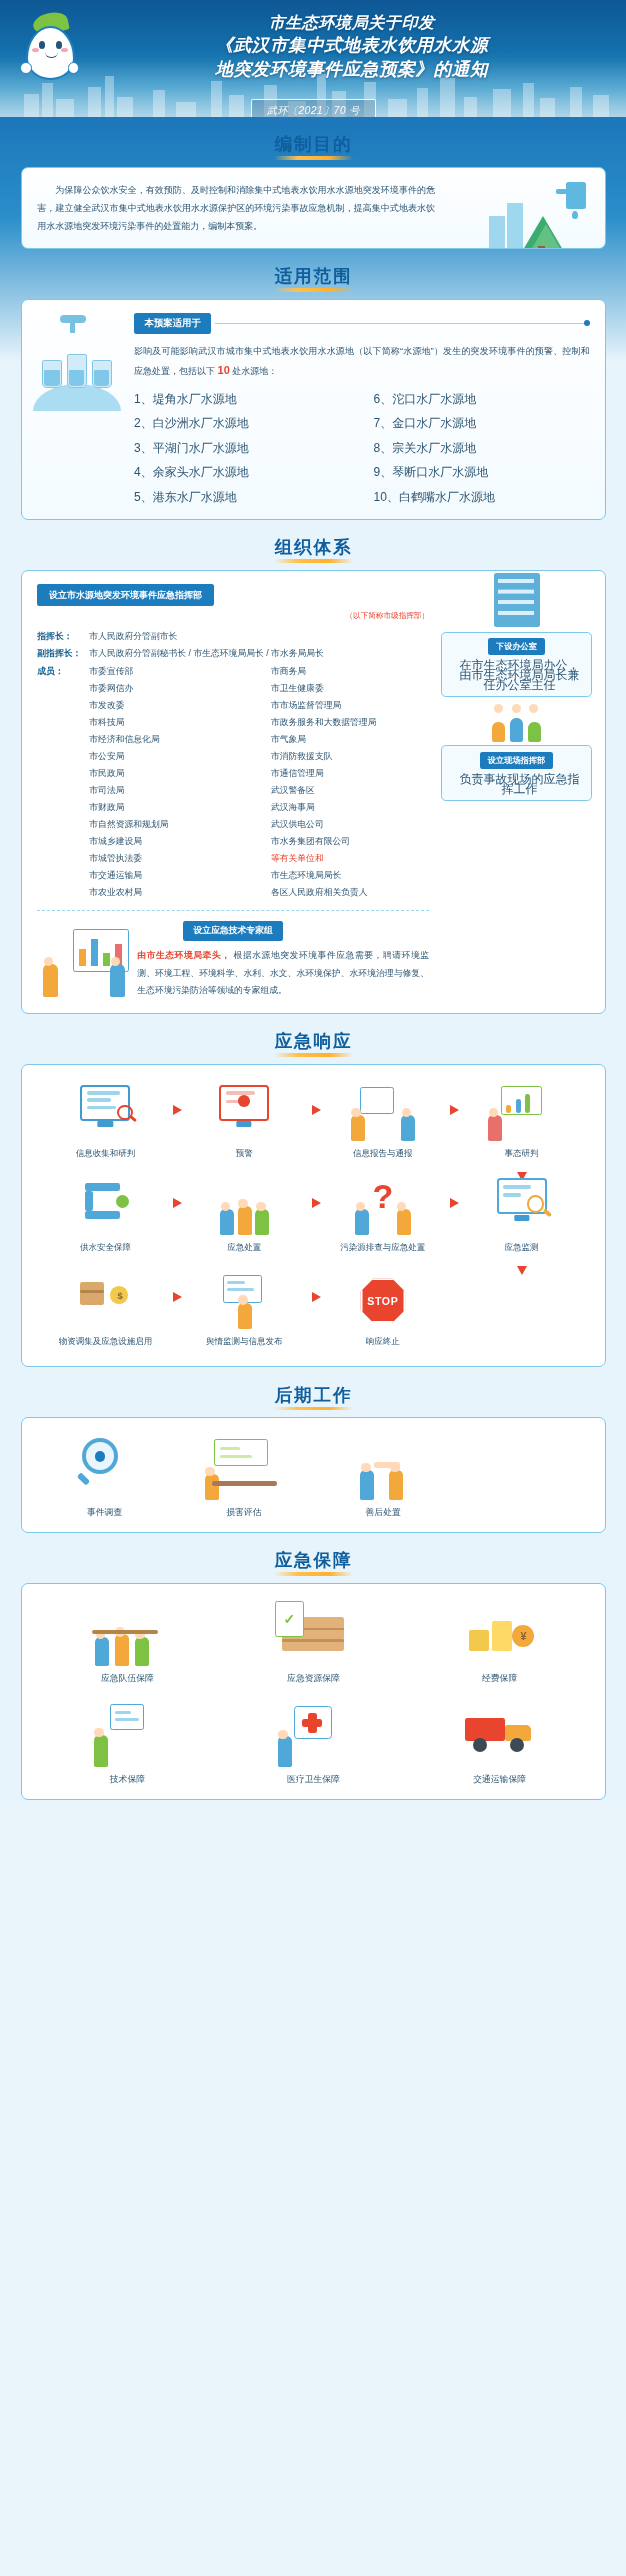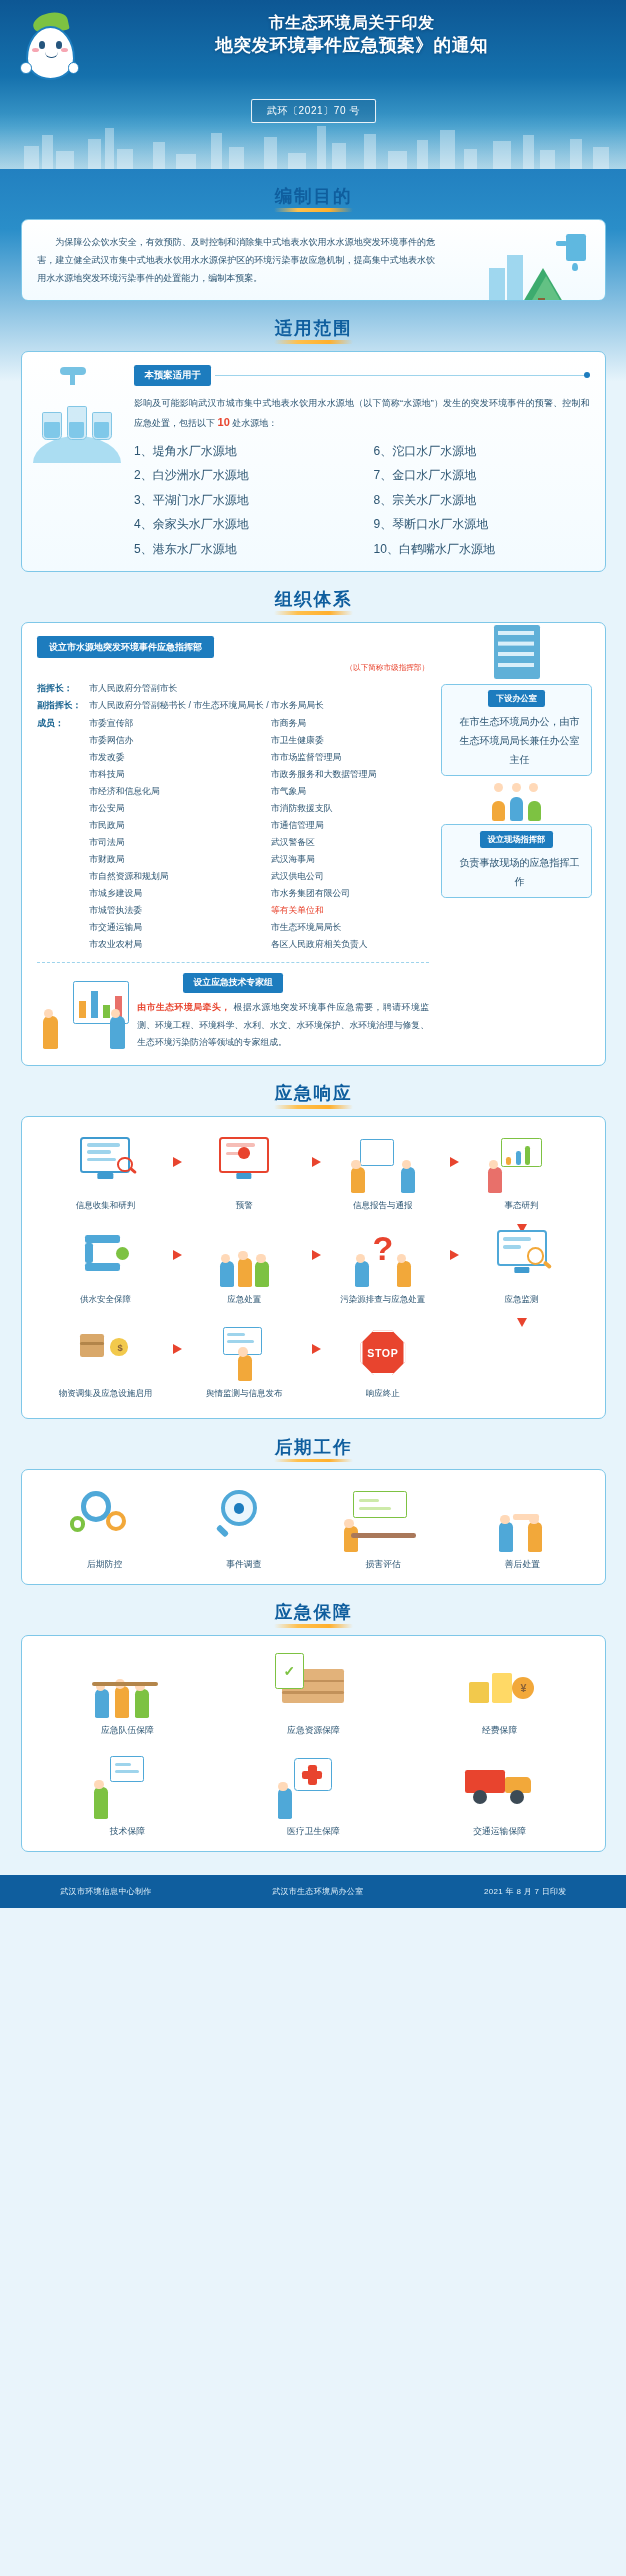--- a/index.html
+++ b/index.html
@@ -7,23 +7,24 @@
     width: 627px;
     font-family: "Liberation Sans", sans-serif;
     background: #e9f4fb;
     color: #1b3a5c;
   }
   .page { width: 627px; position: relative; background: linear-gradient(180deg,#0e5b9c 0%, #1b74b8 6%, #2a8ec9 12%, #e7f4fb 20%, #e7f4fb 100%); }
 
   
   .header {
     position: relative;
-    height: 169px;
+    height: 117px;
     background: linear-gradient(180deg,#0d5794 0%, #1571ad 45%, #3f9ccb 75%, #8fc6e0 100%);
     overflow: hidden;
+    font-style: italic;
   }
   .header-skyline {
     position: absolute; left: 0; bottom: 0; width: 100%; height: 56px;
     background: linear-gradient(180deg, rgba(255,255,255,0) 0%, rgba(255,255,255,.28) 100%);
   }
   .sky-bar { position:absolute; bottom:0; background: rgba(255,255,255,.35); }
   .mascot {
     position: absolute; left: 17.6px; top: 13px; width: 66px; height: 69px;
   }
   .mascot .leaf { position:absolute; left:15.3px; top:0; width:35px; height:20px; background:#7dc242; border-radius: 60% 60% 10% 60%; transform: rotate(-12deg);}
@@ -143,21 +144,21 @@
   .org-val { flex:1; }
   .members { display:grid; grid-template-columns: 1fr 1fr; column-gap:23.5px; row-gap:0;
     font-size:8.8px; line-height:17px; color:#2c5572; }
   .members .red { color:#e8442e; }
   .org-right { position:absolute; right:13px; top:2px; width:151px; }
   .org-box {
     border:1.2px solid #7ec7e8; border-radius:4.7px; background:#f4fbff;
     padding:5.9px 7px; margin-bottom:7px; text-align:center;
   }
   .org-box .bt { display:inline-block; background:#1d7cbe; color:#fff; font-size:8.2px; font-weight:bold; padding:2.9px 8.2px; border-radius:2.3px; margin-bottom:4.7px;}
-  .org-box .btext { font-size:10px; line-height:19px; color:#2c5572;margin-left:6px; }
+  .org-box .btext { font-size:12px; line-height:10px; color:#2c5572;margin-left:6px; }
   .bld { width:46px; height:54px; margin: 0 auto 4.7px; background:#5fb0d8; border-radius:2.3px; position:relative;}
   .bld::before{content:"";position:absolute;left:4.7px;top:5.9px;width:36px;height:4.7px;background:#d9effa;box-shadow:0 10.6px 0 #d9effa,0 21px 0 #d9effa,0 32px 0 #d9effa;}
   .ppl { width:54px;height:38px;margin:0 auto 3.5px; position:relative;}
   .ppl i{position:absolute;bottom:0;width:13px;height:20px;border-radius:5.9px 5.9px 2.3px 2.3px;}
   .ppl i:nth-child(1){left:2.3px;background:#f2a83a;}
   .ppl i:nth-child(2){left:20px;background:#4fa8d8;height:23.5px;}
   .ppl i:nth-child(3){left:38px;background:#7dc242;}
   .ppl u{position:absolute;top:0;width:9.4px;height:9.4px;border-radius:50%;background:#ffd9b8;}
   .ppl u:nth-of-type(1){left:4.1px;} .ppl u:nth-of-type(2){left:22px;} .ppl u:nth-of-type(3){left:39px;}
 
@@ -258,20 +259,21 @@
         <div class="eye r"></div>
       <div class="cheek l"></div>
         <div class="cheek r"></div>
       <div class="mouth"></div>
       <div class="hand l"></div>
         <div class="hand r"></div>
     </div>
 
     <div class="title-block">
       <div class="title-line">市生态环境局关于印发</div>
+      <div class="title-line big">《武汉市集中式地表水饮用水水源</div>
       <div class="title-line big">地突发环境事件应急预案》的通知</div>
     </div>
 
     <div class="doc-no">武环〔2021〕70 号</div>
   </div>
 
   <div class="section">
     <div class="sec-title-wrap">
       <div class="sec-title">编制目的</div>
     </div>
@@ -571,28 +573,20 @@
     </div>
   </div>
 
   <div class="section">
     <div class="sec-title-wrap">
       <div class="sec-title">后期工作</div>
     </div>
     <div class="card">
       <div class="grid4">
 
-        <div class="gcell">
-          <div class="gicon">
-            <div class="circ" style="left:20px;top:8.2px;width:30.5px;height:30.5px;border:5.9px solid #4fa8d8;"></div>
-            <div class="circ" style="left:45px;top:28px;width:20px;height:20px;border:4.7px solid #f2a83a;"></div>
-            <div class="circ" style="left:9.4px;top:33px;width:15.3px;height:15.3px;border:4.1px solid #7dc242;"></div>
-          </div>
-          <div class="glabel">后期防控</div>
-        </div>
 
         <div class="gcell">
           <div class="gicon">
             <div class="circ" style="left:21px;top:7px;width:36px;height:36px;border:4.7px solid #4fa8d8;background:#eaf6fd;"></div>
             <div class="circ" style="left:34px;top:20px;width:10.6px;height:10.6px;background:#1d7cbe;"></div>
             <div class="pill" style="left:16.4px;top:45px;width:13px;height:5.9px;background:#4fa8d8;transform:rotate(45deg);"></div>
           </div>
           <div class="glabel">事件调查</div>
         </div>
 
@@ -691,20 +685,15 @@
             <div class="pill" style="left:49px;top:27px;width:26px;height:16.4px;background:#f2a83a;border-radius:2.3px 4.7px 2.3px 2.3px;"></div>
             <div class="circ" style="left:17.6px;top:40px;width:14px;height:14px;background:#3c4a55;"></div>
             <div class="circ" style="left:54px;top:40px;width:14px;height:14px;background:#3c4a55;"></div>
           </div>
           <div class="glabel">交通运输保障</div>
         </div>
       </div>
     </div>
   </div>
 
-  <div class="footer">
-    <div>武汉市环境信息中心制作</div>
-    <div>武汉市生态环境局办公室</div>
-    <div>2021 年 8 月 7 日印发</div>
-  </div>
 
 </div>
 
 
 </body></html>

